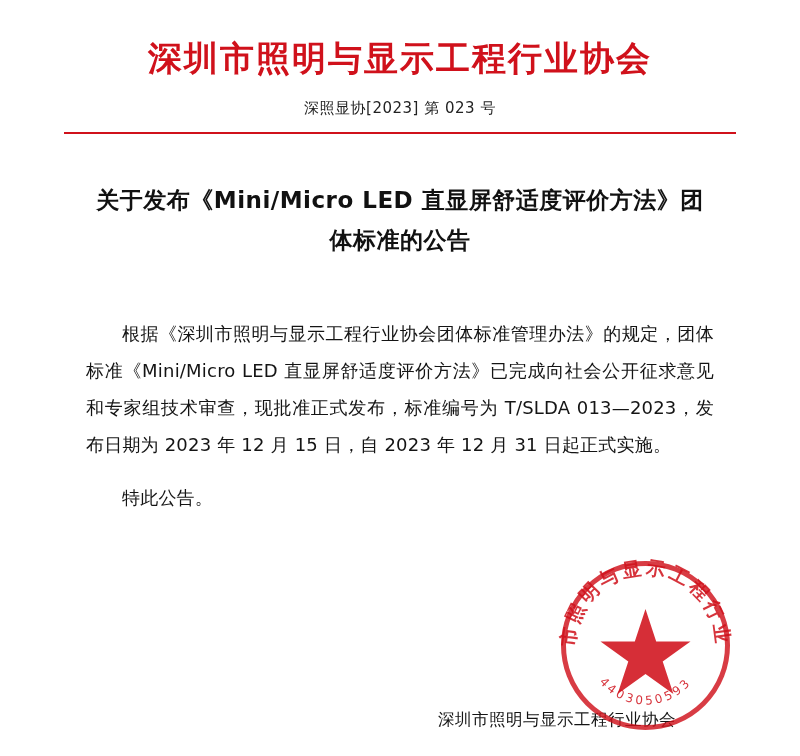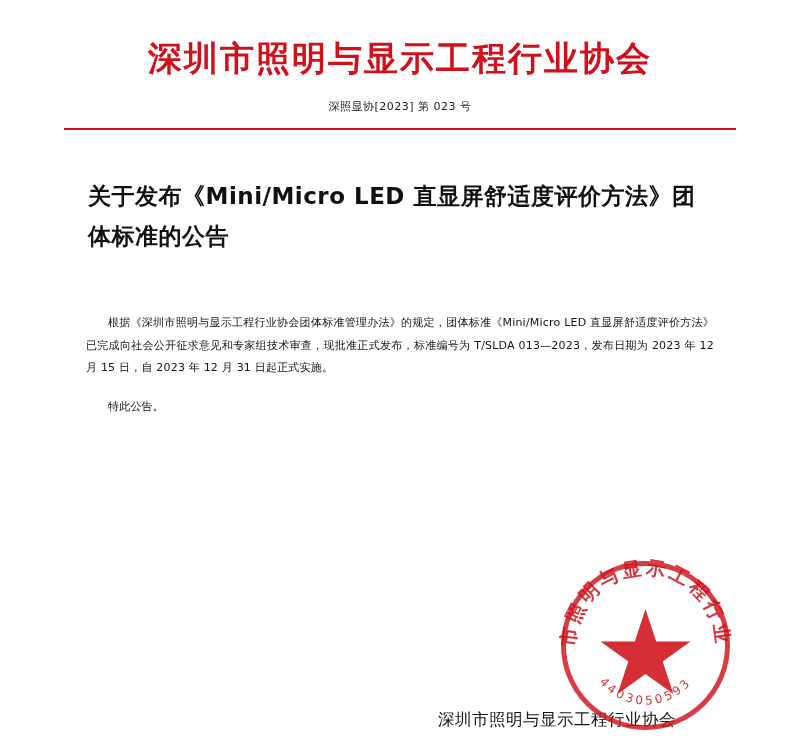--- a/index.html
+++ b/index.html
@@ -28,48 +28,49 @@
     font-weight: bold;
     font-size: 34px;
     letter-spacing: 2px;
     padding-top: 26px;
     line-height: 1.2;
     white-space: nowrap;
   }
   .doc-number {
     text-align: center;
     font-family: "DejaVu Sans", sans-serif;
-    font-size: 11px;
+    font-size: 15px;
     color: #222;
     margin-top: 20px;
     letter-spacing: 0.5px;
   }
   .red-rule {
     margin-top: 14px;
     height: 2px;
     background: #d0111b;
     width: 100%;
   }
   .announce-title {
     margin-top: 46px;
     font-family: "DejaVu Sans", sans-serif;
     font-size: 23px;
     font-weight: bold;
     line-height: 1.75;
     color: #111;
     padding: 0 24px;
     letter-spacing: 0.5px;
+    text-align: center;
   }
   .body-block {
     margin-top: 56px;
     padding: 0 22px;
   }
   .para {
     font-family: "DejaVu Sans", sans-serif;
-    font-size: 11px;
+    font-size: 18px;
     line-height: 2.05;
     text-align: justify;
     text-justify: inter-ideograph;
     text-indent: 2em;
     color: #141414;
     margin: 0 0 16px 0;
     letter-spacing: 0.2px;
   }
   .para.last {
     margin-bottom: 16px;

